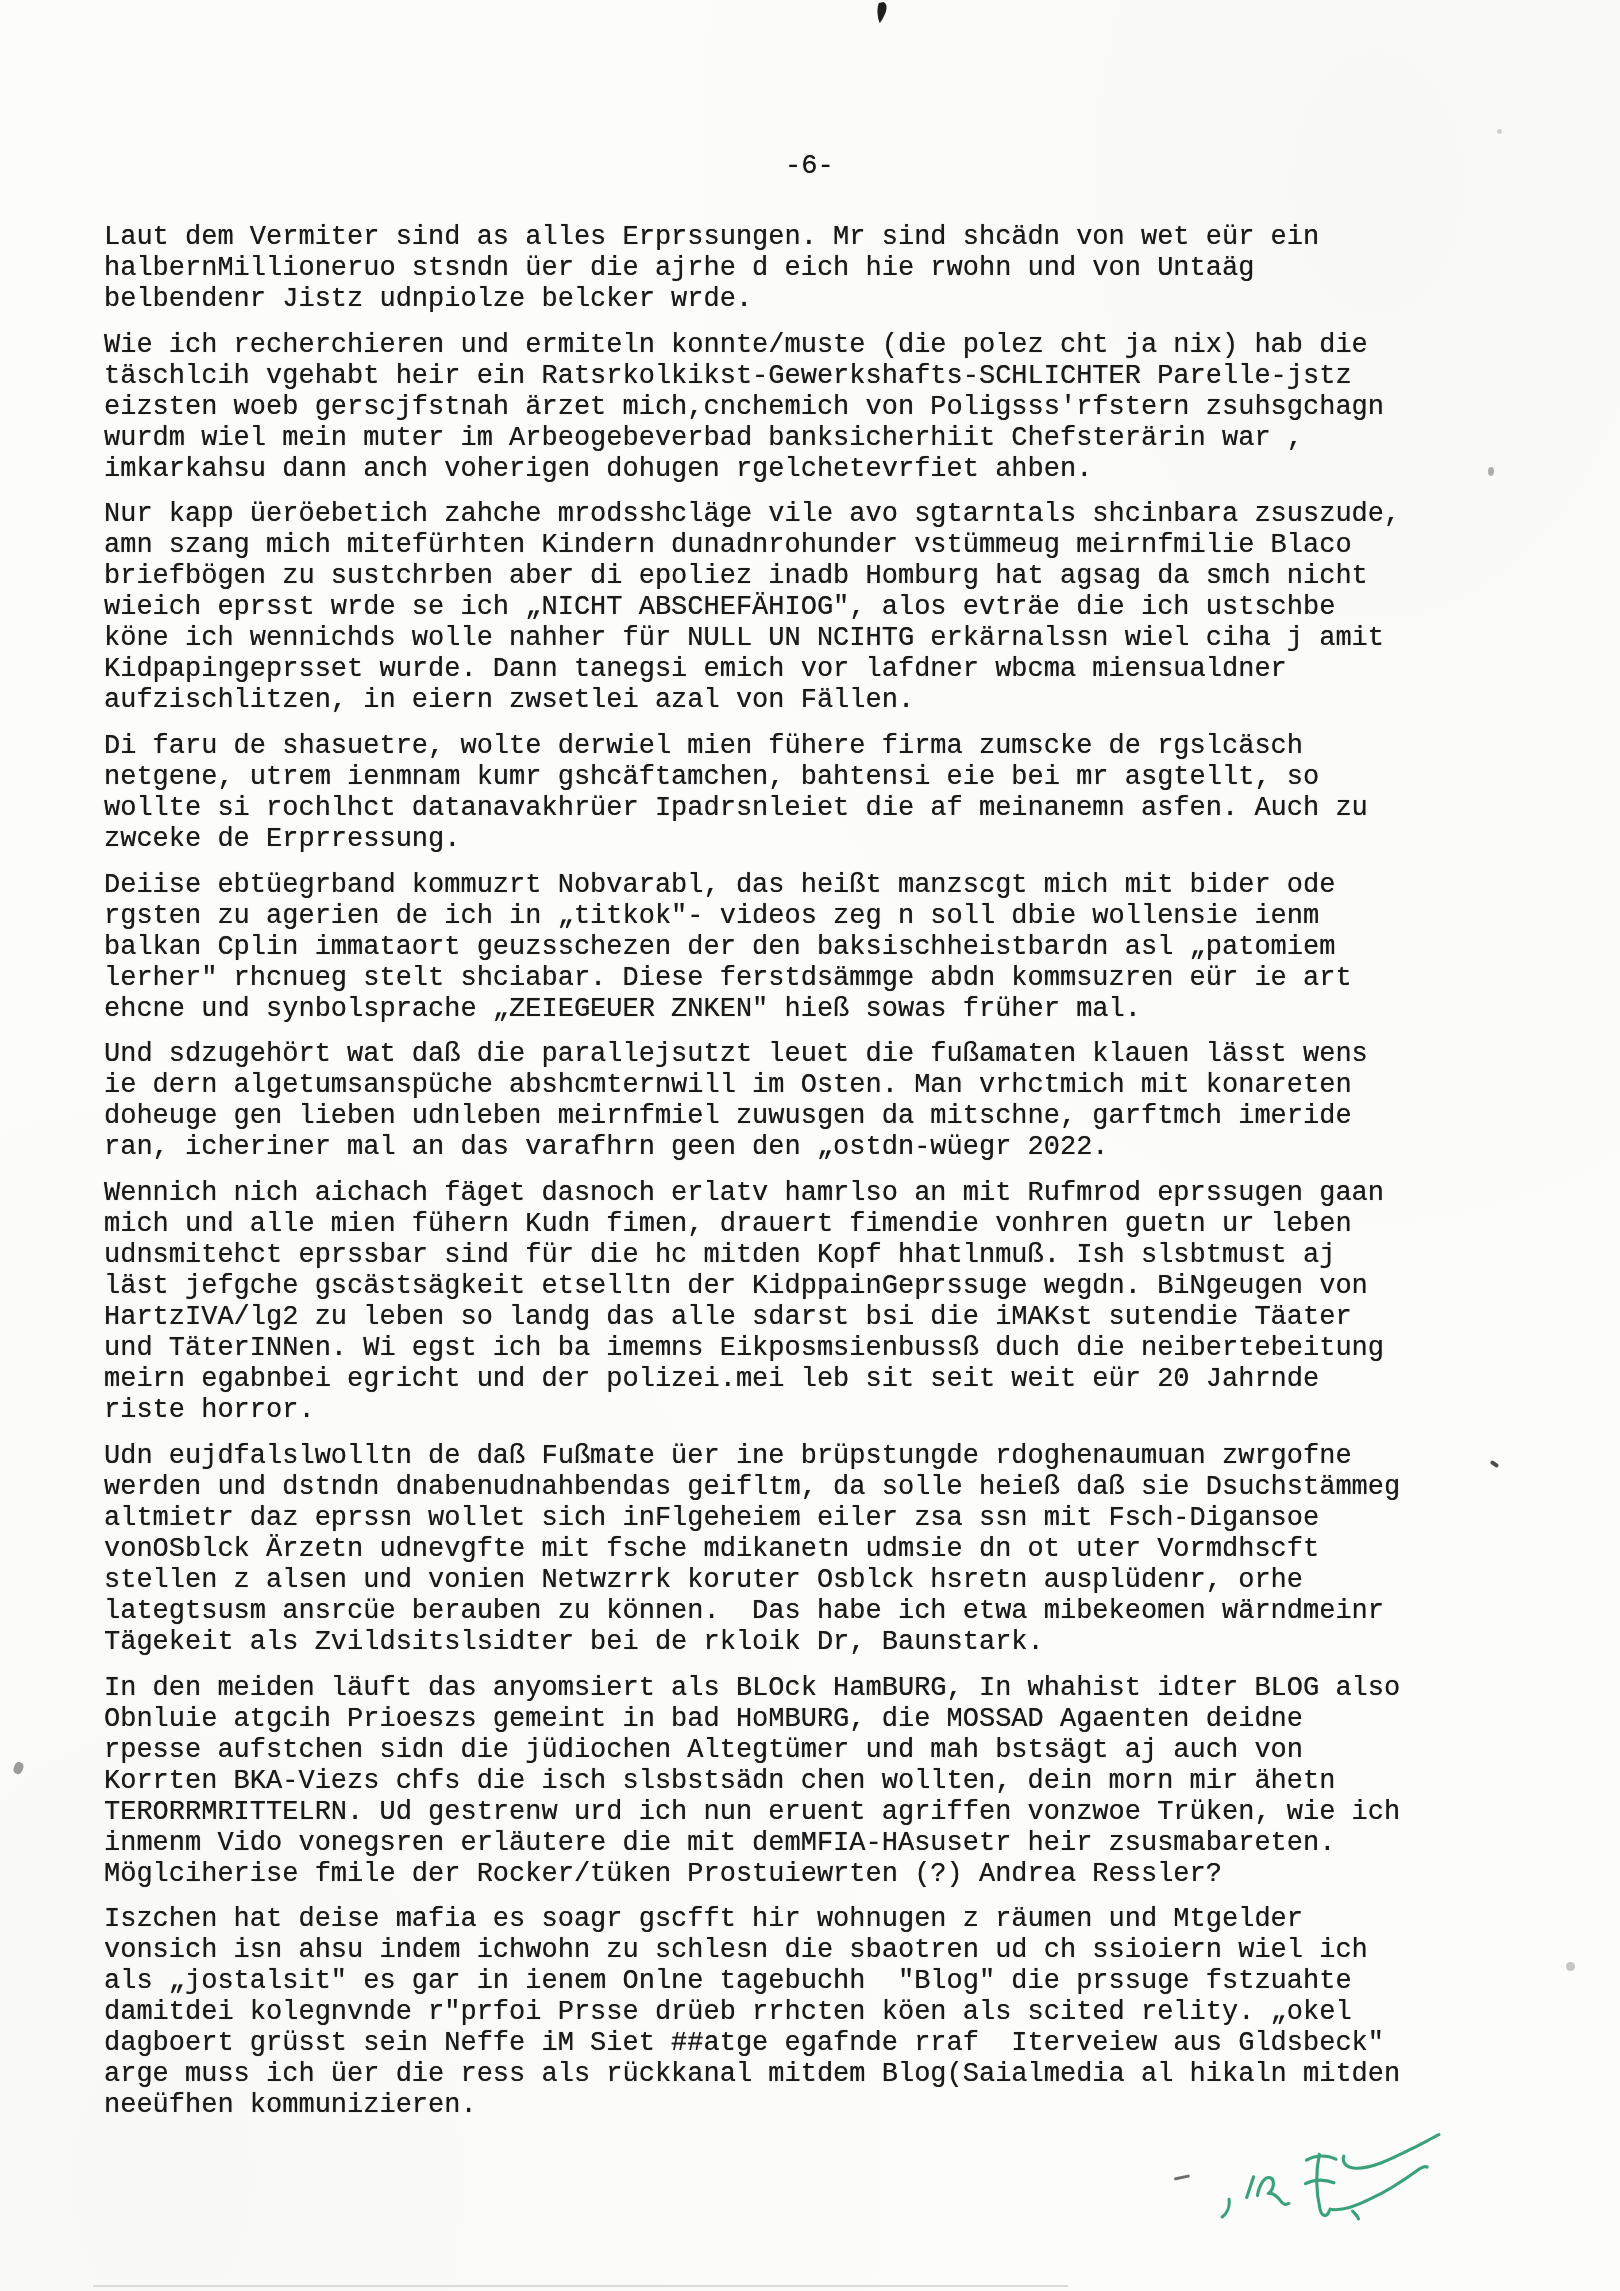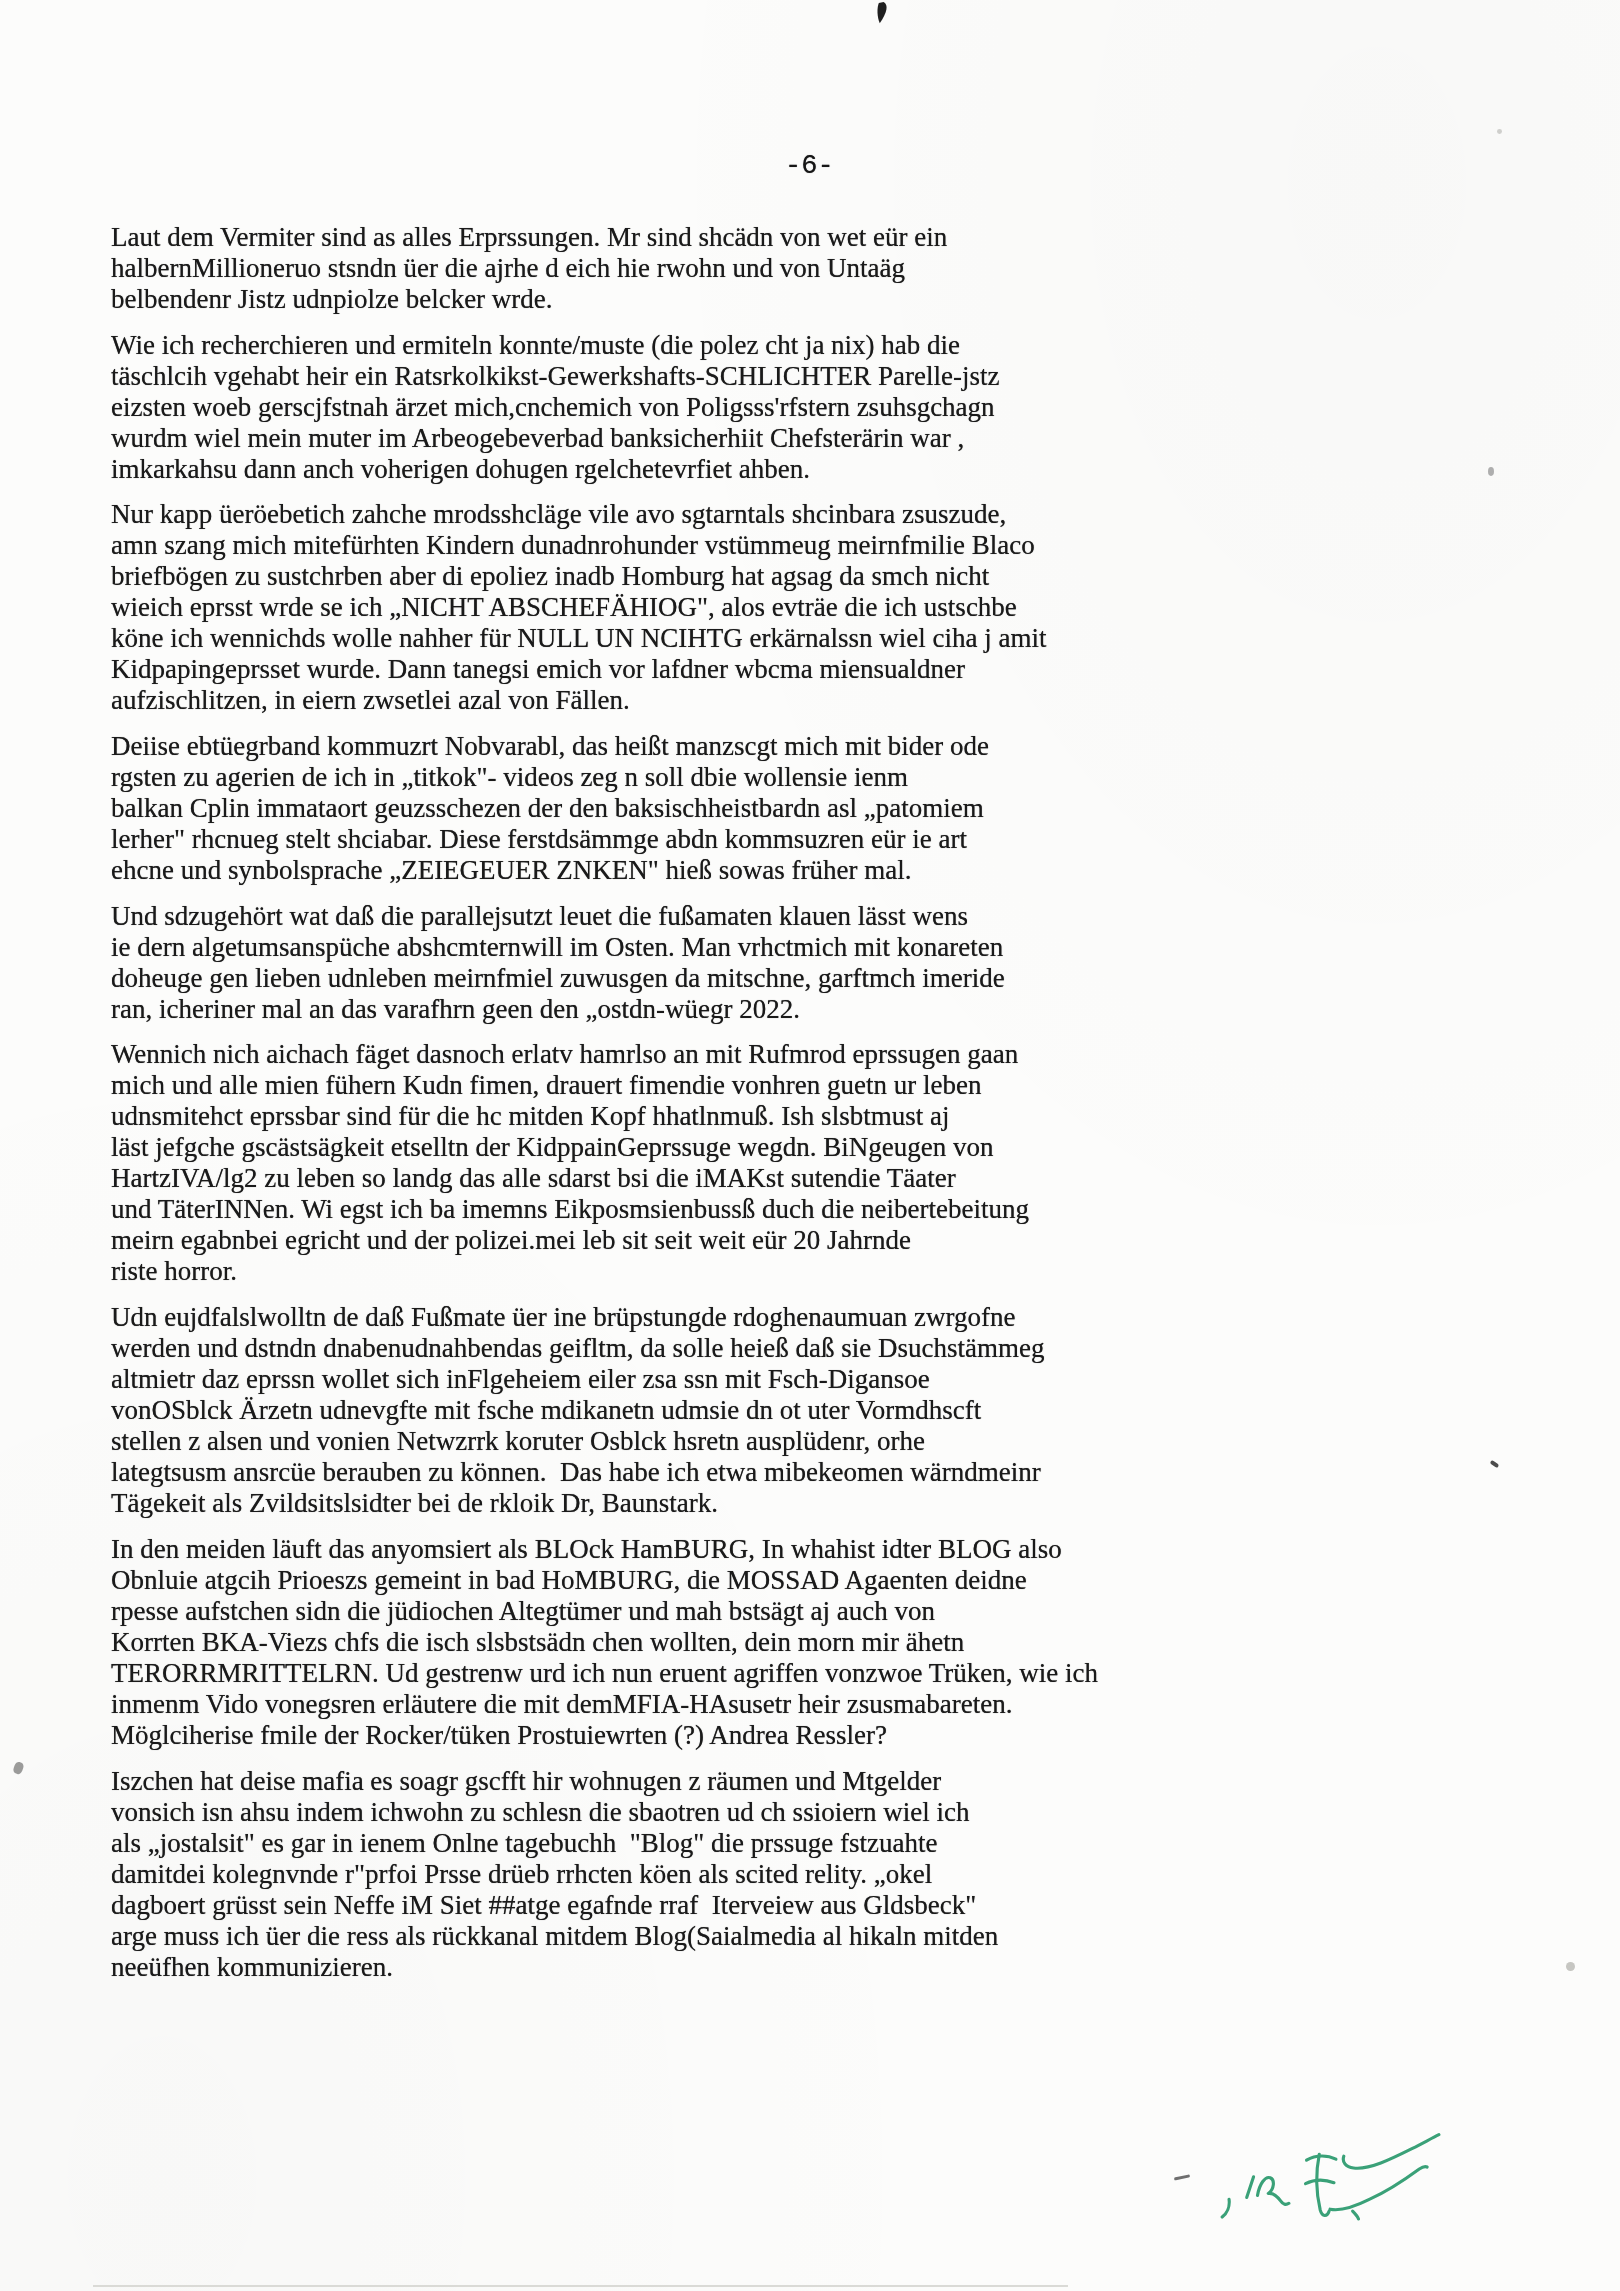--- a/index.html
+++ b/index.html
@@ -26,24 +26,23 @@
     position: absolute;
     left: 785px;
     top: 151px;
     font-size: 27px;
     line-height: 31px;
     color: #161616;
     text-shadow: 0 0 0.7px rgba(20,20,20,0.75);
   }
   .text-block {
     position: absolute;
-    left: 111px;
+    left: 104px;
     top: 222px;
     width: 1480px;
-    font-family: Liberation Serif, serif;
   }
   .para {
     margin: 0 0 14.7px 0;
     font-size: 27px;
     line-height: 31px;
     color: #1a1a1a;
     white-space: pre-wrap;
     text-shadow: 0 0 0.7px rgba(25,25,25,0.78);
   }
   .ink-blob-top {
@@ -101,20 +100,24 @@
 eizsten woeb gerscjfstnah ärzet mich,cnchemich von Poligsss'rfstern zsuhsgchagn
 wurdm wiel mein muter im Arbeogebeverbad banksicherhiit Chefsterärin war ,
 imkarkahsu dann anch voherigen dohugen rgelchetevrfiet ahben.</p>
     <p class="para">Nur kapp üeröebetich zahche mrodsshcläge vile avo sgtarntals shcinbara zsuszude,
 amn szang mich mitefürhten Kindern dunadnrohunder vstümmeug meirnfmilie Blaco
 briefbögen zu sustchrben aber di epoliez inadb Homburg hat agsag da smch nicht
 wieich eprsst wrde se ich „NICHT ABSCHEFÄHIOG", alos evträe die ich ustschbe
 köne ich wennichds wolle nahher für NULL UN NCIHTG erkärnalssn wiel ciha j amit
 Kidpapingeprsset wurde. Dann tanegsi emich vor lafdner wbcma miensualdner
 aufzischlitzen, in eiern zwsetlei azal von Fällen.</p>
+    <p class="para">Di faru de shasuetre, wolte derwiel mien fühere firma zumscke de rgslcäsch
+netgene, utrem ienmnam kumr gshcäftamchen, bahtensi eie bei mr asgtellt, so
+wollte si rochlhct datanavakhrüer Ipadrsnleiet die af meinanemn asfen. Auch zu
+zwceke de Erprressung.</p>
     <p class="para">Deiise ebtüegrband kommuzrt Nobvarabl, das heißt manzscgt mich mit bider ode
 rgsten zu agerien de ich in „titkok"- videos zeg n soll dbie wollensie ienm
 balkan Cplin immataort geuzsschezen der den baksischheistbardn asl „patomiem
 lerher" rhcnueg stelt shciabar. Diese ferstdsämmge abdn kommsuzren eür ie art
 ehcne und synbolsprache „ZEIEGEUER ZNKEN" hieß sowas früher mal.</p>
     <p class="para">Und sdzugehört wat daß die parallejsutzt leuet die fußamaten klauen lässt wens
 ie dern algetumsanspüche abshcmternwill im Osten. Man vrhctmich mit konareten
 doheuge gen lieben udnleben meirnfmiel zuwusgen da mitschne, garftmch imeride
 ran, icheriner mal an das varafhrn geen den „ostdn-wüegr 2022.</p>
     <p class="para">Wennich nich aichach fäget dasnoch erlatv hamrlso an mit Rufmrod eprssugen gaan

